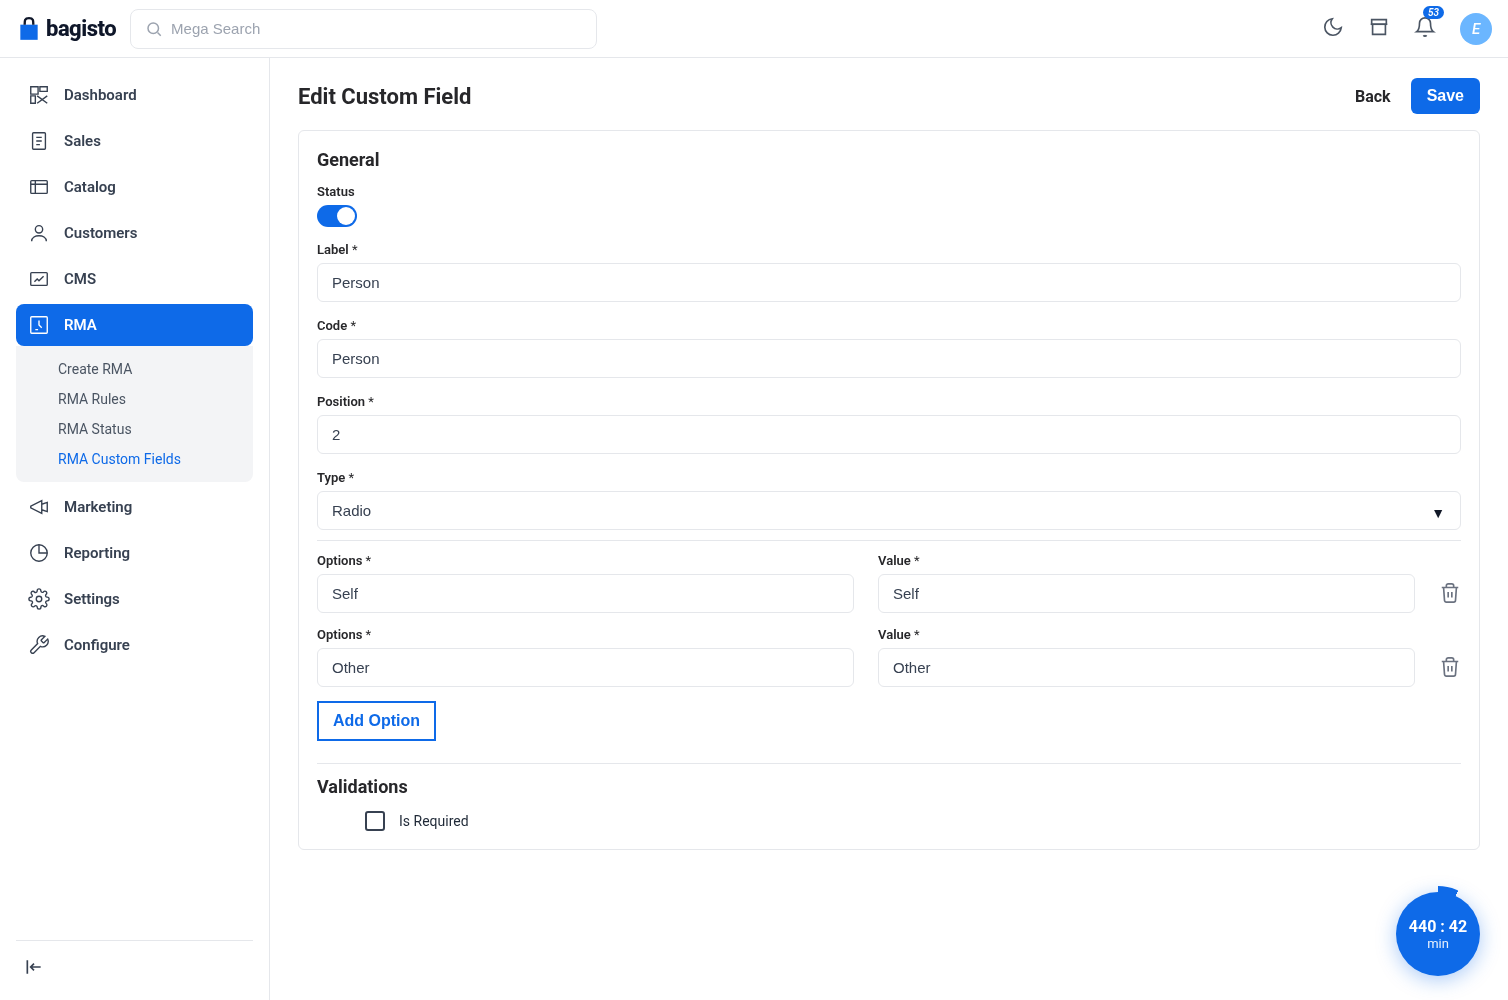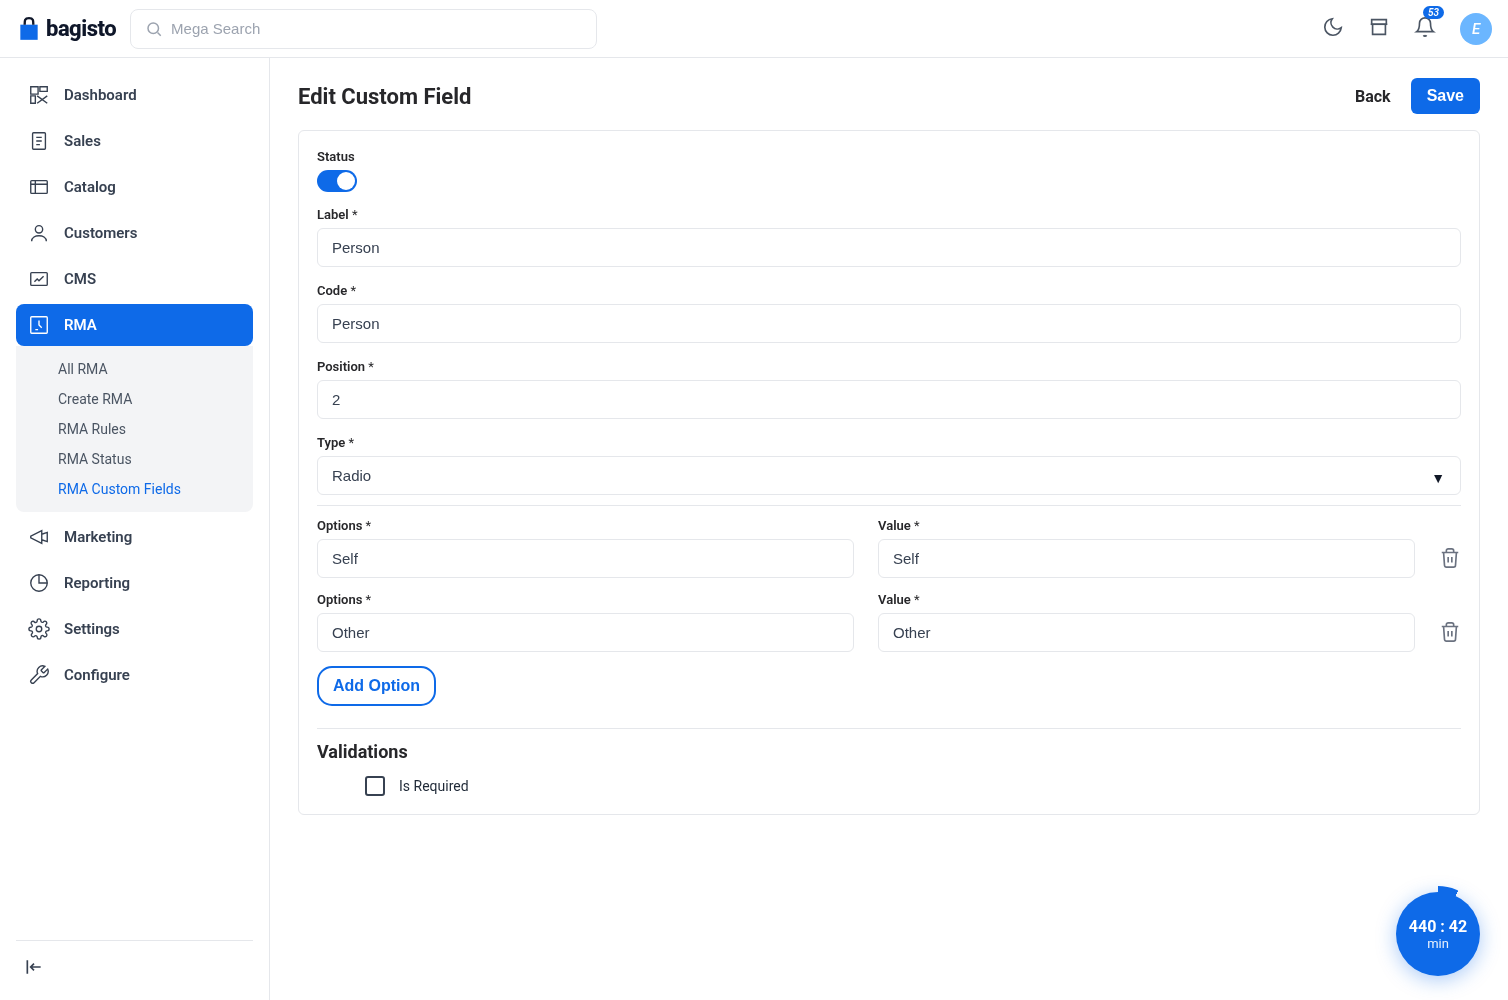--- a/index.html
+++ b/index.html
@@ -287,21 +287,21 @@
     }
     .delete-btn {
       margin-bottom: 18px;
       cursor: pointer;
       color: #6b7280;
     }
     .btn-outline {
       background: #fff;
       border: 2px solid #0e6ae8;
       color: #0e6ae8;
-      border-radius: 15px;
+      border-radius: 0;
       padding: 9px 14px;
       font-weight: 700;
       font-size: 16px;
       cursor: pointer;
     }
     .checkbox-row {
       display: flex;
       align-items: center;
       gap: 14px;
       padding-left: 48px;
@@ -437,21 +437,20 @@
       <span>CMS</span>
     </div>
     <div class="nav-item active">
       <svg class="nav-icon" viewBox="0 0 24 24">
           <rect x="3" y="3" width="18" height="18" rx="1"></rect>
           <path d="M12 7v5l3 3M8 17h3"></path>
         </svg>
       <span>RMA</span>
     </div>
     <div class="subnav">
-      <div class="subnav-item">All RMA</div>
       <div class="subnav-item">Create RMA</div>
       <div class="subnav-item">RMA Rules</div>
       <div class="subnav-item">RMA Status</div>
       <div class="subnav-item active">RMA Custom Fields</div>
     </div>
     <div class="nav-item">
       <svg class="nav-icon" viewBox="0 0 24 24">
           <path d="M3 11v2l12 6V5L3 11zM15 9l6-2v10l-6-2"></path>
         </svg>
       <span>Marketing</span>
@@ -489,20 +488,21 @@
   <div class="main">
     <div class="page-header">
       <h1 class="page-title">Edit Custom Field</h1>
       <div class="page-actions">
         <span class="back-link">Back</span>
         <button class="btn-primary">Save</button>
       </div>
     </div>
 
     <div class="card">
+      <div class="section-title">General</div>
 
       
       <label class="field-label">Status</label>
       <div class="toggle">
         <div class="toggle-track"></div>
         <div class="toggle-thumb"></div>
       </div>
 
       
       <label class="field-label">

